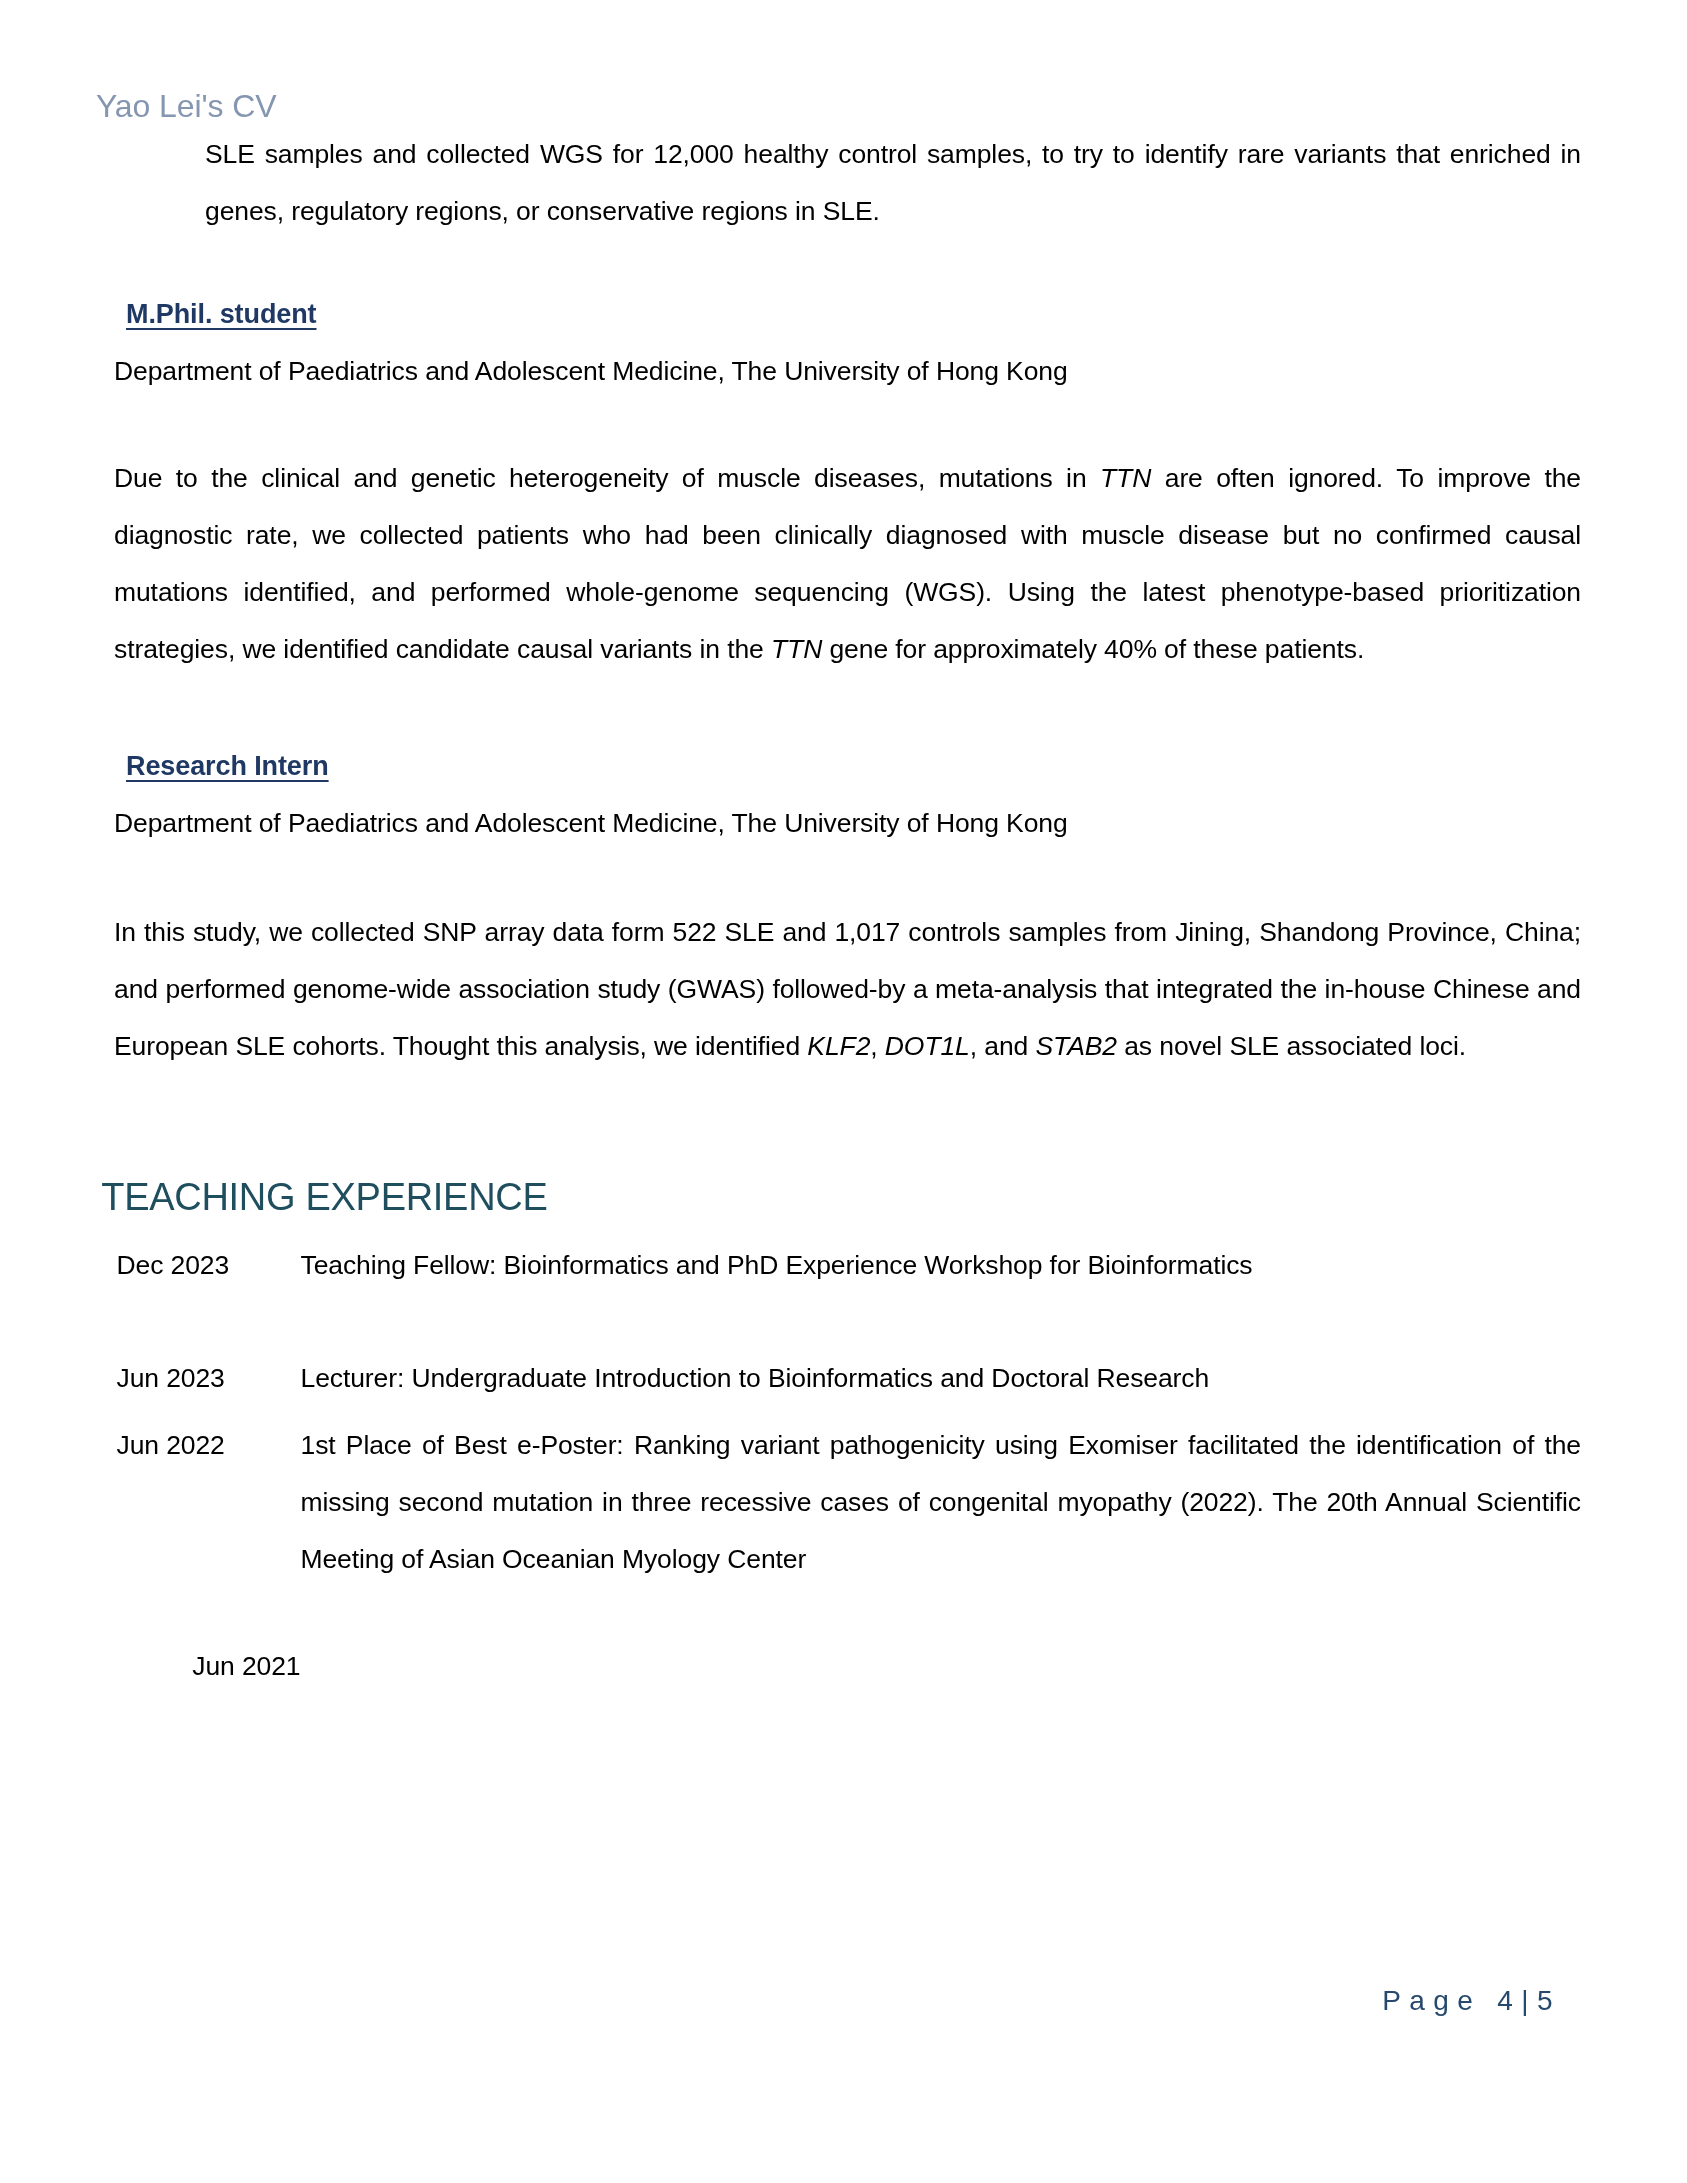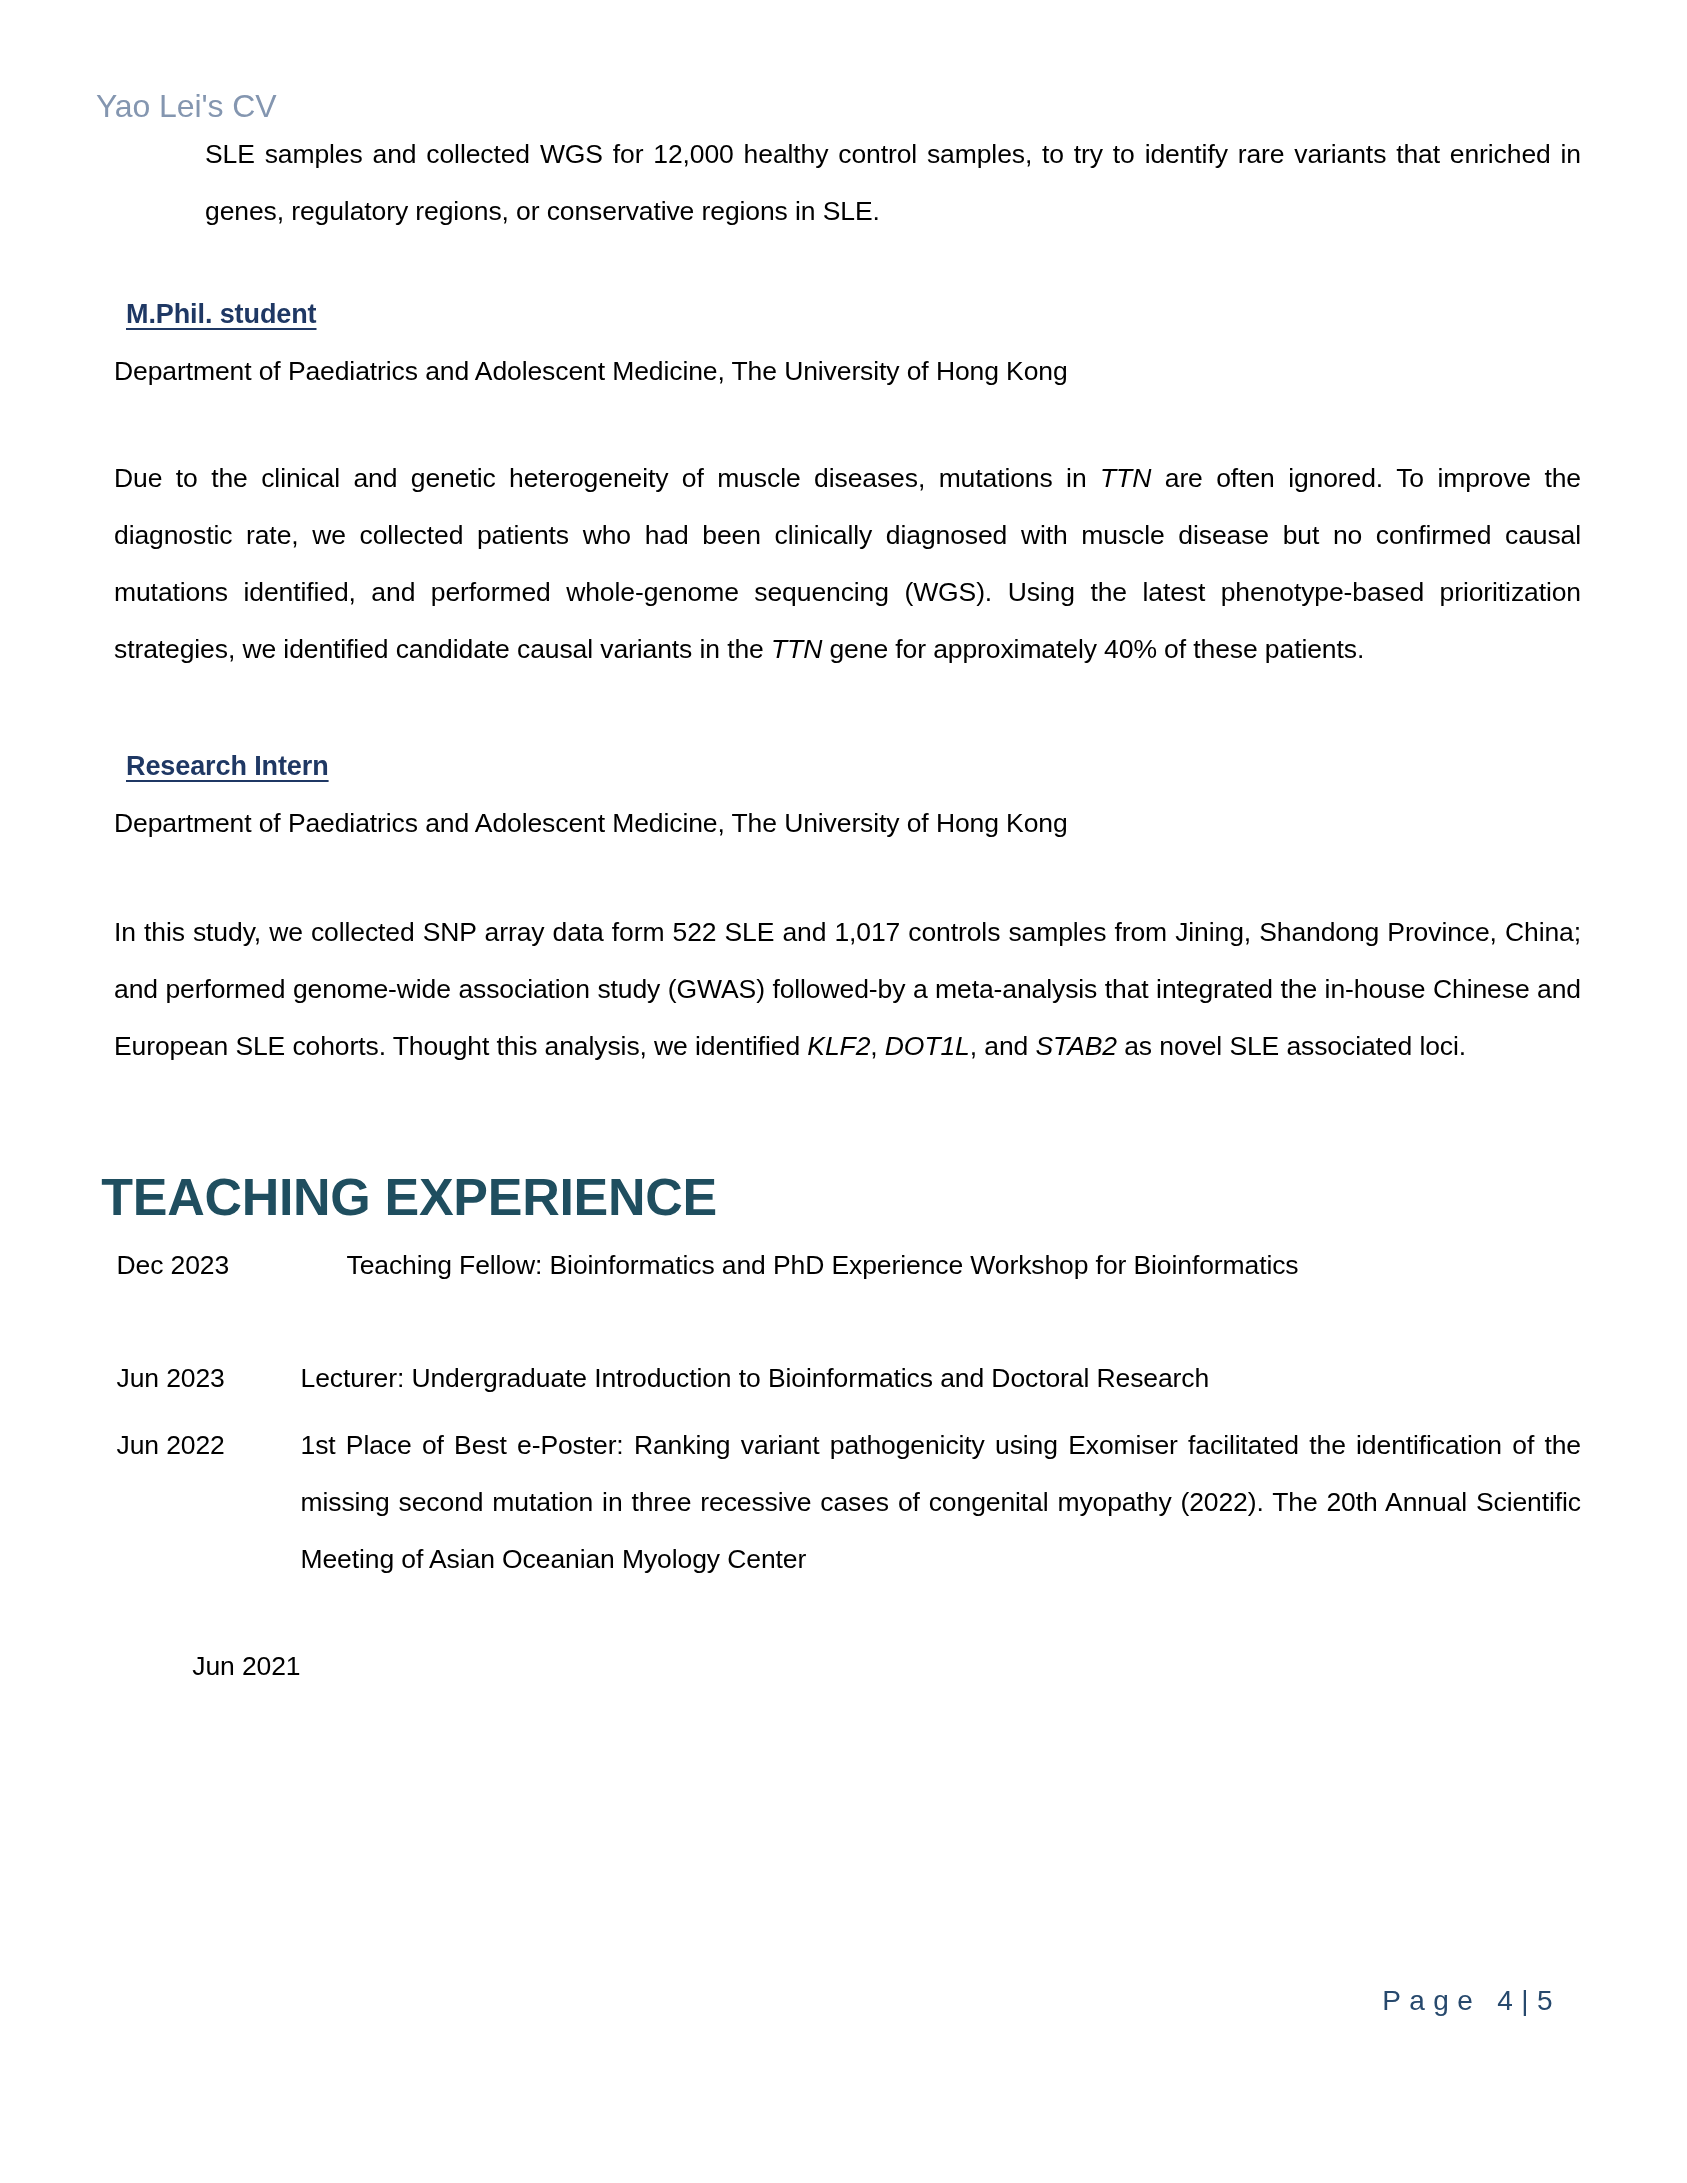--- a/index.html
+++ b/index.html
@@ -54,33 +54,33 @@
   }
   .desc {
     margin: 50px 0 0 18px;
     line-height: 57px;
     text-align: justify;
   }
   .desc.second { margin-top: 52px; }
   .desc i, .intro-para i { }
   .section-head {
     margin: 99px 0 0 5.3px;
-    font-size: 52px;
-    font-weight: 700;
+    font-size: 38px;
+    font-weight: 400;
     color: #1F4E5F;
     line-height: 46px;
     letter-spacing: -0.3px;
   }
   .section-head.awards { margin-top: 109px; }
   .entry-row {
     display: flex;
     margin-left: 20.5px;
     line-height: 57px;
   }
-  .entry-row.first { margin-top: 16.5px; gap: 46px; }
+  .entry-row.first { margin-top: 16.5px; }
   .entry-row.spaced { margin-top: 56px; }
   .entry-row.award-first { margin-top: 10px; }
   .entry-row.last-lone { margin-top: 50px; text-align: right; }
   .entry-date {
     flex: none;
     width: 184px;
   }
   .entry-desc {
     flex: 1;
     text-align: justify;

